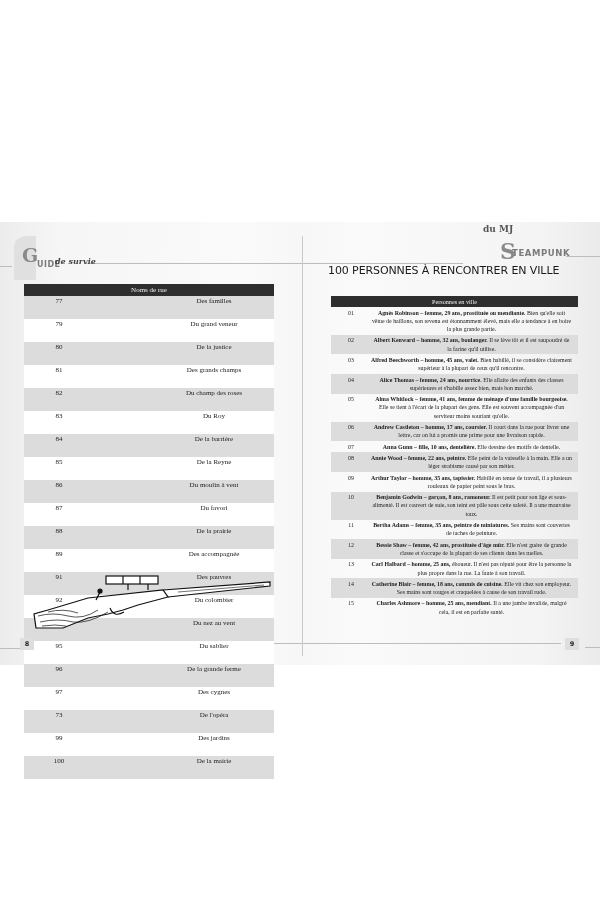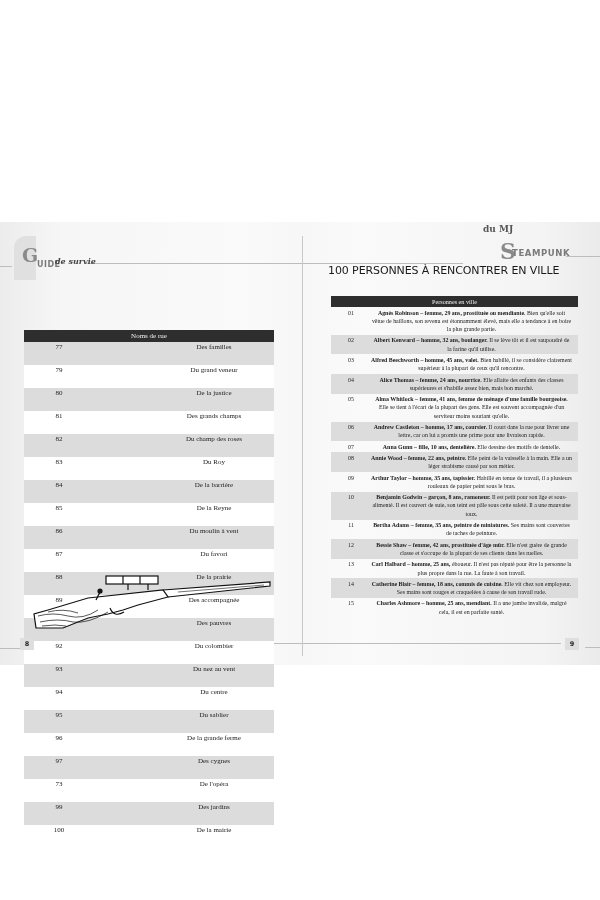--- a/index.html
+++ b/index.html
@@ -15,21 +15,21 @@
   .guide-G { position:absolute; left:22px; top:244px; font-family:"DejaVu Serif", serif; font-weight:bold; font-size:19px; color:#8a8a8a; }
   .guide-UIDE { position:absolute; left:37px; top:249px; font-family:"DejaVu Sans", sans-serif; font-weight:bold; font-size:8px; color:#7a7a7a; letter-spacing:.5px;margin-top:11px; }
   .guide-sub { position:absolute; left:55px; top:256px; font-family:"DejaVu Serif", serif; font-weight:bold; font-style:italic; font-size:8px; color:#444; }
 
   
   .du-mj { position:absolute; left:467px; top:224px; font-family:"DejaVu Serif", serif; font-weight:bold; font-size:9px; color:#555;margin-left:16px; }
   .steam-S { position:absolute; left:500px; top:238px; font-family:"DejaVu Serif", serif; font-weight:bold; font-size:22px; color:#8a8a8a; }
   .steam-rest { position:absolute; left:512px; top:248px; font-family:"DejaVu Sans", sans-serif; font-weight:bold; font-size:8.5px; color:#7a7a7a; letter-spacing:.6px; }
 
   
-  .ltable { position:absolute; left:24px; top:284px; width:250px; border-collapse:collapse; font-size:7px;margin-top:46px; }
+  .ltable { position:absolute; left:24px; top:284px; width:250px; border-collapse:collapse; font-size:7px; }
   .ltable .th { background:#2e2e2e; color:#f0f0f0; height:12px; text-align:center; font-size:7px; line-height:12px; }
   .lrow { display:flex; height:23px; line-height:11px; }
   .lrow:nth-child(odd) { background:#dcdcdc; }
   .lrow:nth-child(even) { background:#ffffff; }
   .lrow .num { width:70px; text-align:center; padding-left:0; }
   .lrow .name { flex:1; text-align:center; padding-left:60px; }
 
   
   .rifle { position:absolute; left:28px; top:570px; width:250px; height:60px; }
 
@@ -132,24 +132,20 @@
       </div>
       <div class="lrow">
         <span class="num">92</span>
         <span class="name">Du colombier</span>
       </div>
       <div class="lrow">
         <span class="num">93</span>
         <span class="name">Du nez au vent</span>
       </div>
       <div class="lrow">
-        <span class="num">94</span>
-        <span class="name">Du centre</span>
-      </div>
-      <div class="lrow">
         <span class="num">95</span>
         <span class="name">Du sablier</span>
       </div>
       <div class="lrow">
         <span class="num">96</span>
         <span class="name">De la grande ferme</span>
       </div>
       <div class="lrow">
         <span class="num">97</span>
         <span class="name">Des cygnes</span>

